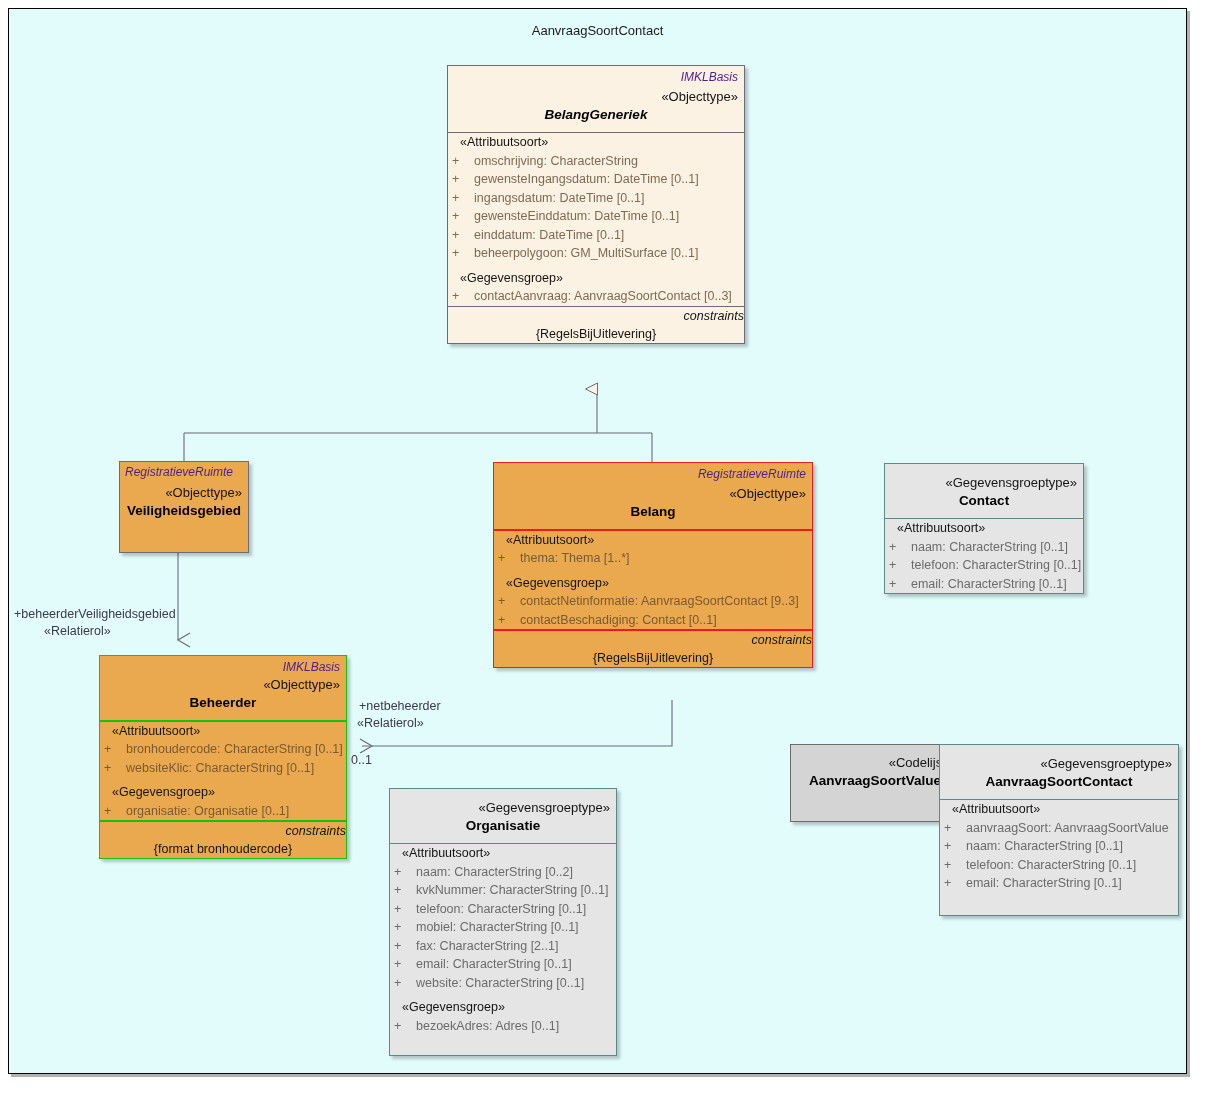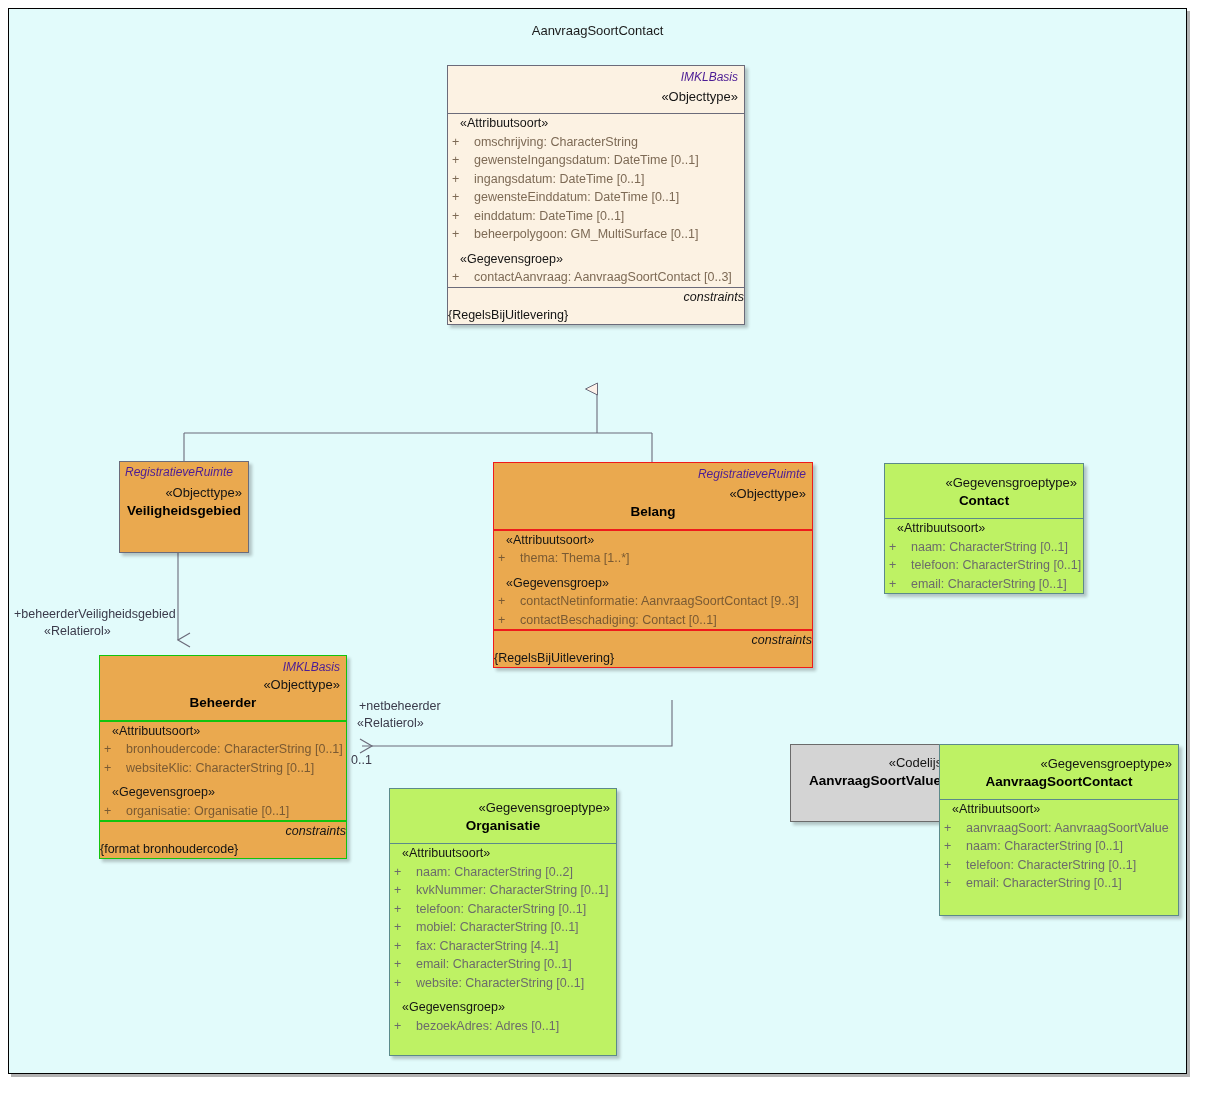--- a/index.html
+++ b/index.html
@@ -26,21 +26,21 @@
   .stereo{font-size:13px;color:#141414;line-height:17px;text-align:right;}
   .cname{font-size:13.5px;font-weight:bold;color:#000;line-height:19px;}
   .cname.ital{font-style:italic;}
   .attrs{padding:7px 6px 8px 6px;font-size:12.5px;line-height:18.5px;}
   .grp{padding-left:12px;font-size:12.5px;color:#141414;}
   .row{display:flex;}
   .vis{width:22px;flex:0 0 22px;text-align:left;padding-left:4px;}
   .sig{flex:1 1 auto;white-space:nowrap;}
   .constraints{padding:4px 6px 7px 6px;font-size:12.5px;line-height:18px;}
   .constraints .ttl{text-align:right;font-style:italic;color:#141414;}
-  .constraints .val{text-align:left;color:#141414;}
+  .constraints .val{text-align:center;color:#141414;}
 
   
   .orange{background:#eaa94f;border:1px solid #6b6b7a;box-shadow:3px 3px 3px rgba(0,0,0,0.22);}
   .divline{height:1px;background:#6b6b7a;}
 
   
   .cream{background:#fcf2e3;border:1px solid #6b6b7a;box-shadow:3px 3px 3px rgba(0,0,0,0.22);}
   .cream .sig,.cream .vis{color:#7d6a55;}
   .cream .divline{height:1px;background:#6b6b7a;}
 
@@ -48,21 +48,21 @@
   .redbox{background:#eaa94f;border:1.5px solid #ef1b1b;box-shadow:3px 3px 3px rgba(0,0,0,0.22);}
   .redbox .divline{height:1.5px;background:#ef1b1b;}
   .redbox .sig,.redbox .vis{color:#7a5a33;}
 
   
   .greenbox{background:#eaa94f;border:1.5px solid #12c40e;box-shadow:3px 3px 3px rgba(0,0,0,0.22);}
   .greenbox .divline{height:1.5px;background:#12c40e;}
   .greenbox .sig,.greenbox .vis{color:#7a5a33;}
 
   
-  .cyan{background:#bef264;border:1px solid #5c8a8a;box-shadow:3px 3px 3px rgba(0,0,0,0.22);}
+  .cyan{background:#e5e5e5;border:1px solid #5c8a8a;box-shadow:3px 3px 3px rgba(0,0,0,0.22);}
   .cyan .divline{height:1px;background:#5c8a8a;}
   .cyan .sig,.cyan .vis{color:#6b6b6b;}
 
   
   .grey{background:#d4d4d4;border:1px solid #6b6b6b;box-shadow:3px 3px 3px rgba(0,0,0,0.22);}
 
   
   svg.conn{position:absolute;left:0;top:0;width:1205px;height:1096px;pointer-events:none;}
   .lbl{position:absolute;font-size:12.5px;color:#3a3a4a;white-space:nowrap;}
 </style>
@@ -108,20 +108,21 @@
   <div class="lbl" style="left:44px;top:624px;">«Relatierol»</div>
   <div class="lbl" style="left:359px;top:699px;">+netbeheerder</div>
   <div class="lbl" style="left:357px;top:716px;">«Relatierol»</div>
   <div class="lbl" style="left:351px;top:753px;">0..1</div>
 
   <div class="cls cream" style="left:447px;top:65px;width:298px;">
     <div class="compartment hdr">
       <div class="pkgname">IMKLBasis</div>
       <div style="height:16px;"></div>
       <div class="stereo">«Objecttype»</div>
+      <div class="cname ital">BelangGeneriek</div>
     </div>
     <div class="divline"></div>
     <div class="compartment attrs">
       <div class="grp"><span class="t">«Attribuutsoort»</span></div>
       <div class="row">
           <span class="vis">+</span>
           <span class="sig">omschrijving: CharacterString</span>
         </div>
       <div class="row">
           <span class="vis">+</span>
@@ -269,21 +270,21 @@
       <div class="row">
           <span class="vis">+</span>
           <span class="sig">telefoon: CharacterString [0..1]</span>
         </div>
       <div class="row">
           <span class="vis">+</span>
           <span class="sig">mobiel: CharacterString [0..1]</span>
         </div>
       <div class="row">
           <span class="vis">+</span>
-          <span class="sig">fax: CharacterString [4..1]</span>
+          <span class="sig">fax: CharacterString [2..1]</span>
         </div>
       <div class="row">
           <span class="vis">+</span>
           <span class="sig">email: CharacterString [0..1]</span>
         </div>
       <div class="row">
           <span class="vis">+</span>
           <span class="sig">website: CharacterString [0..1]</span>
         </div>
       <div class="grp" style="margin-top:6px;"><span class="t">«Gegevensgroep»</span></div>

